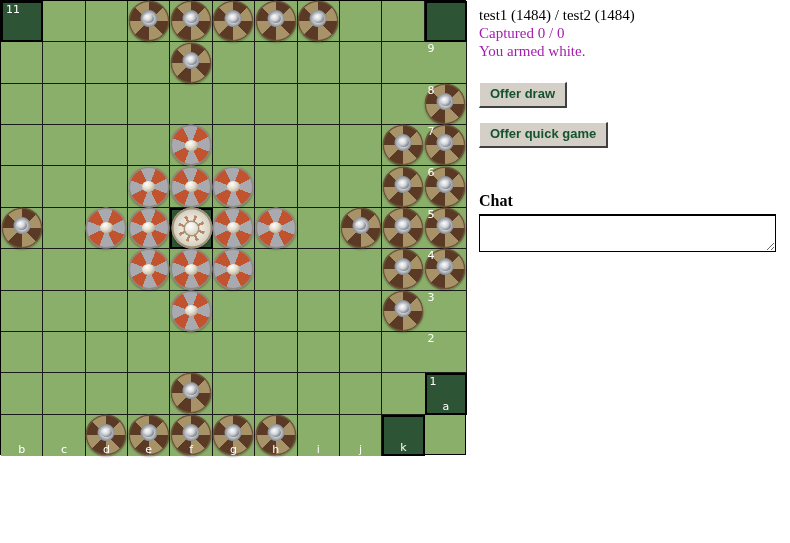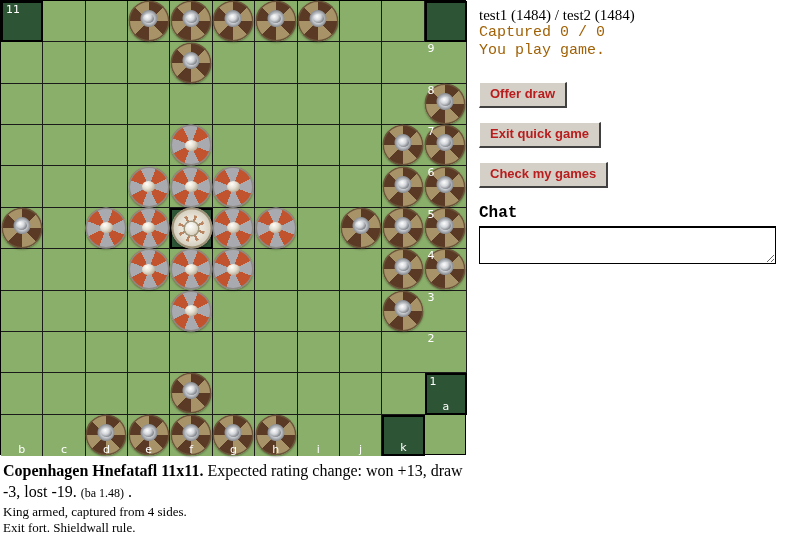--- a/index.html
+++ b/index.html
@@ -163,50 +163,50 @@
     width: 305px;
   }
   .players {
     font-family: "Liberation Serif", serif;
     font-weight: normal;
     font-size: 15px;
     color: #000;
     line-height: 18px;
   }
   .sideline {
-    font-family: Liberation Mono, monospace;
+    font-family: Liberation Serif, serif;
     font-size: 15px;
-    color: #a16207;
+    color: #a21caf;
     line-height: 18px;
   }
   .sideline.bold { font-weight: bold; }
 
   .btn {
     display: inline-block;
     font-family: "Liberation Sans", sans-serif;
     font-size: 13px;
     font-weight: bold;
-    color: #b91c1c;
+    color: #14532d;
     background: #d4d0c8;
     border-top: 1px solid #ffffff;
     border-left: 1px solid #ffffff;
     border-right: 2px solid #404040;
     border-bottom: 2px solid #404040;
     padding: 4px 10px 5px 10px;
     cursor: pointer;
     line-height: 14px;
   }
   .btnrow { margin-top: 14px; }
 
   .chat-label {
-    font-family: Liberation Mono, monospace;
+    font-family: Liberation Serif, serif;
     font-weight: bold;
     font-size: 16px;
     color: #000;
-    margin-top: 16px;
+    margin-top: 44px;
     margin-bottom: 4px;
   }
   #chat-box {
     width: 297px;
     height: 38px;
     box-sizing: border-box;
     border: 1px solid #000;
     border-top: 2px solid #000;
     background: #ffffff;
     resize: both;
@@ -472,40 +472,27 @@
         </div>
         <div class="sq lastcol lastrow special">
           <span class="file-lbl">k</span>
         </div>
       </div>
   </div>
 
   <div id="side">
     <div class="players">test1 (1484) / test2 (1484)</div>
     <div class="sideline">Captured  0 / 0</div>
-    <div class="sideline">You play game.</div>
+    <div class="sideline">You armed white.</div>
 
     <div class="btnrow" style="margin-top:22px;">
       <button class="btn">Offer draw</button>
     </div>
     <div class="btnrow">
-      <button class="btn">Exit quick game</button>
-    </div>
-    <div class="btnrow">
-      <button class="btn">Check my games</button>
+      <button class="btn">Offer quick game</button>
     </div>
 
     <div class="chat-label">Chat</div>
     <textarea id="chat-box" placeholder="" style=""></textarea>
   </div>
 
-  <div id="info">
-    <div class="info-main">
-      <b>Copenhagen Hnefatafl 11x11.</b>
-      <span>Expected rating change: won +13, draw -3, lost -19.</span>
-      <span class="info-small">(ba 1.48)</span>
-      <span>.</span>
-    </div>
-    <div class="info-rule">King armed, captured from 4 sides.</div>
-    <div class="info-rule">Exit fort. Shieldwall rule.</div>
-  </div>
 
 </div>
 
 </body></html>

